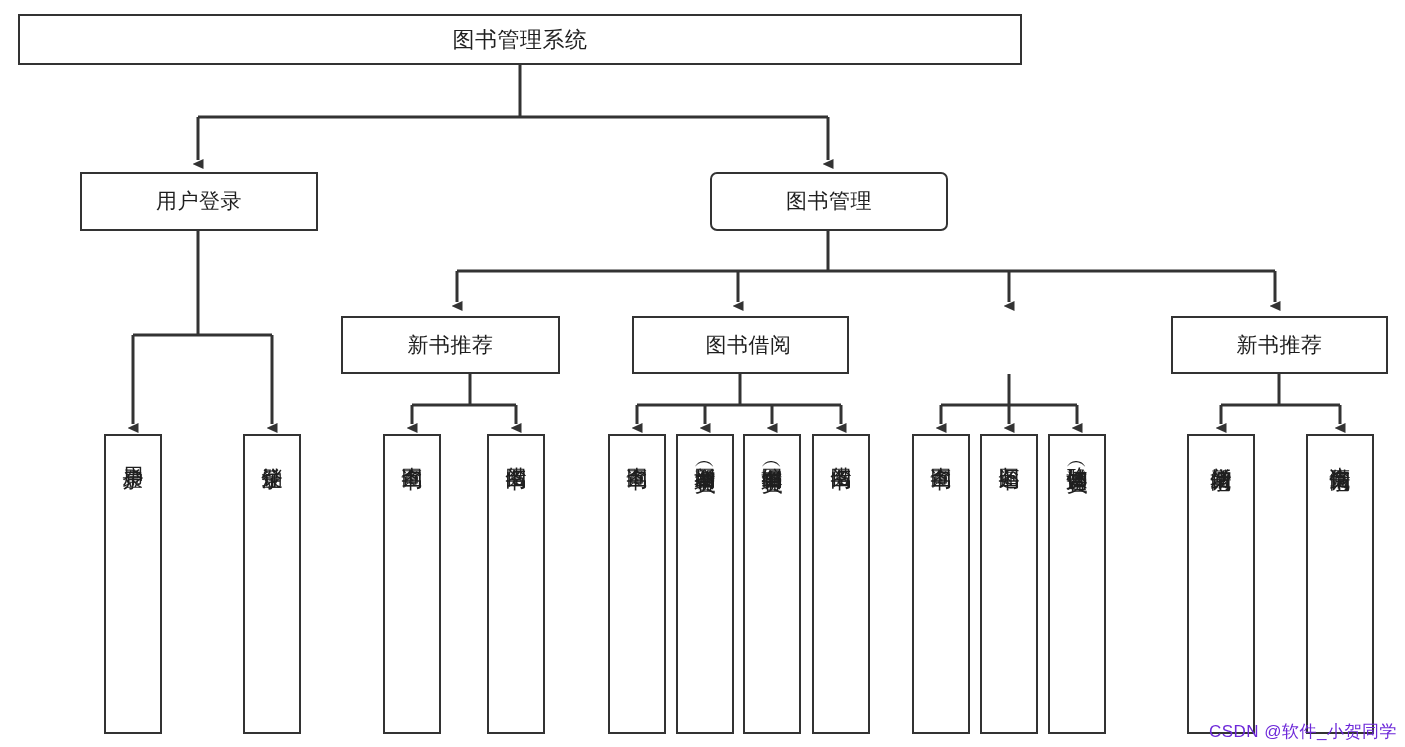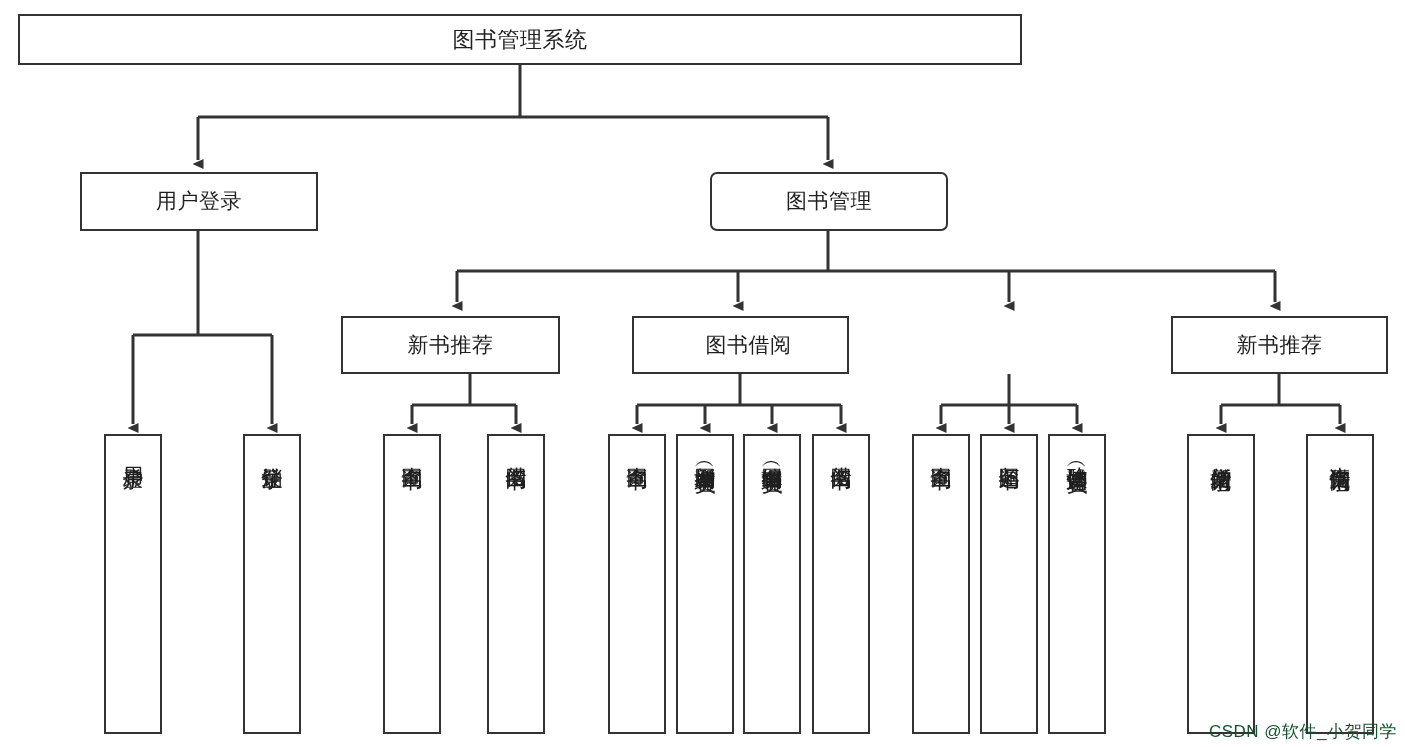--- a/index.html
+++ b/index.html
@@ -61,21 +61,21 @@
     line-height: 1.42;
     letter-spacing: 1px;
     max-height: 260px;
   }
   .node.leaf.tall .node-label { max-height: 268px; }
   #watermark {
     position: absolute;
     right: 8px;
     bottom: 4px;
     font-size: 17px;
-    color: #14532d;
+    color: #6d28d9;
     letter-spacing: 0.5px;
     z-index: 5;
     white-space: nowrap;
   }
 </style>
 </head>
 <body>
 
 <div id="diagram-canvas">
 

